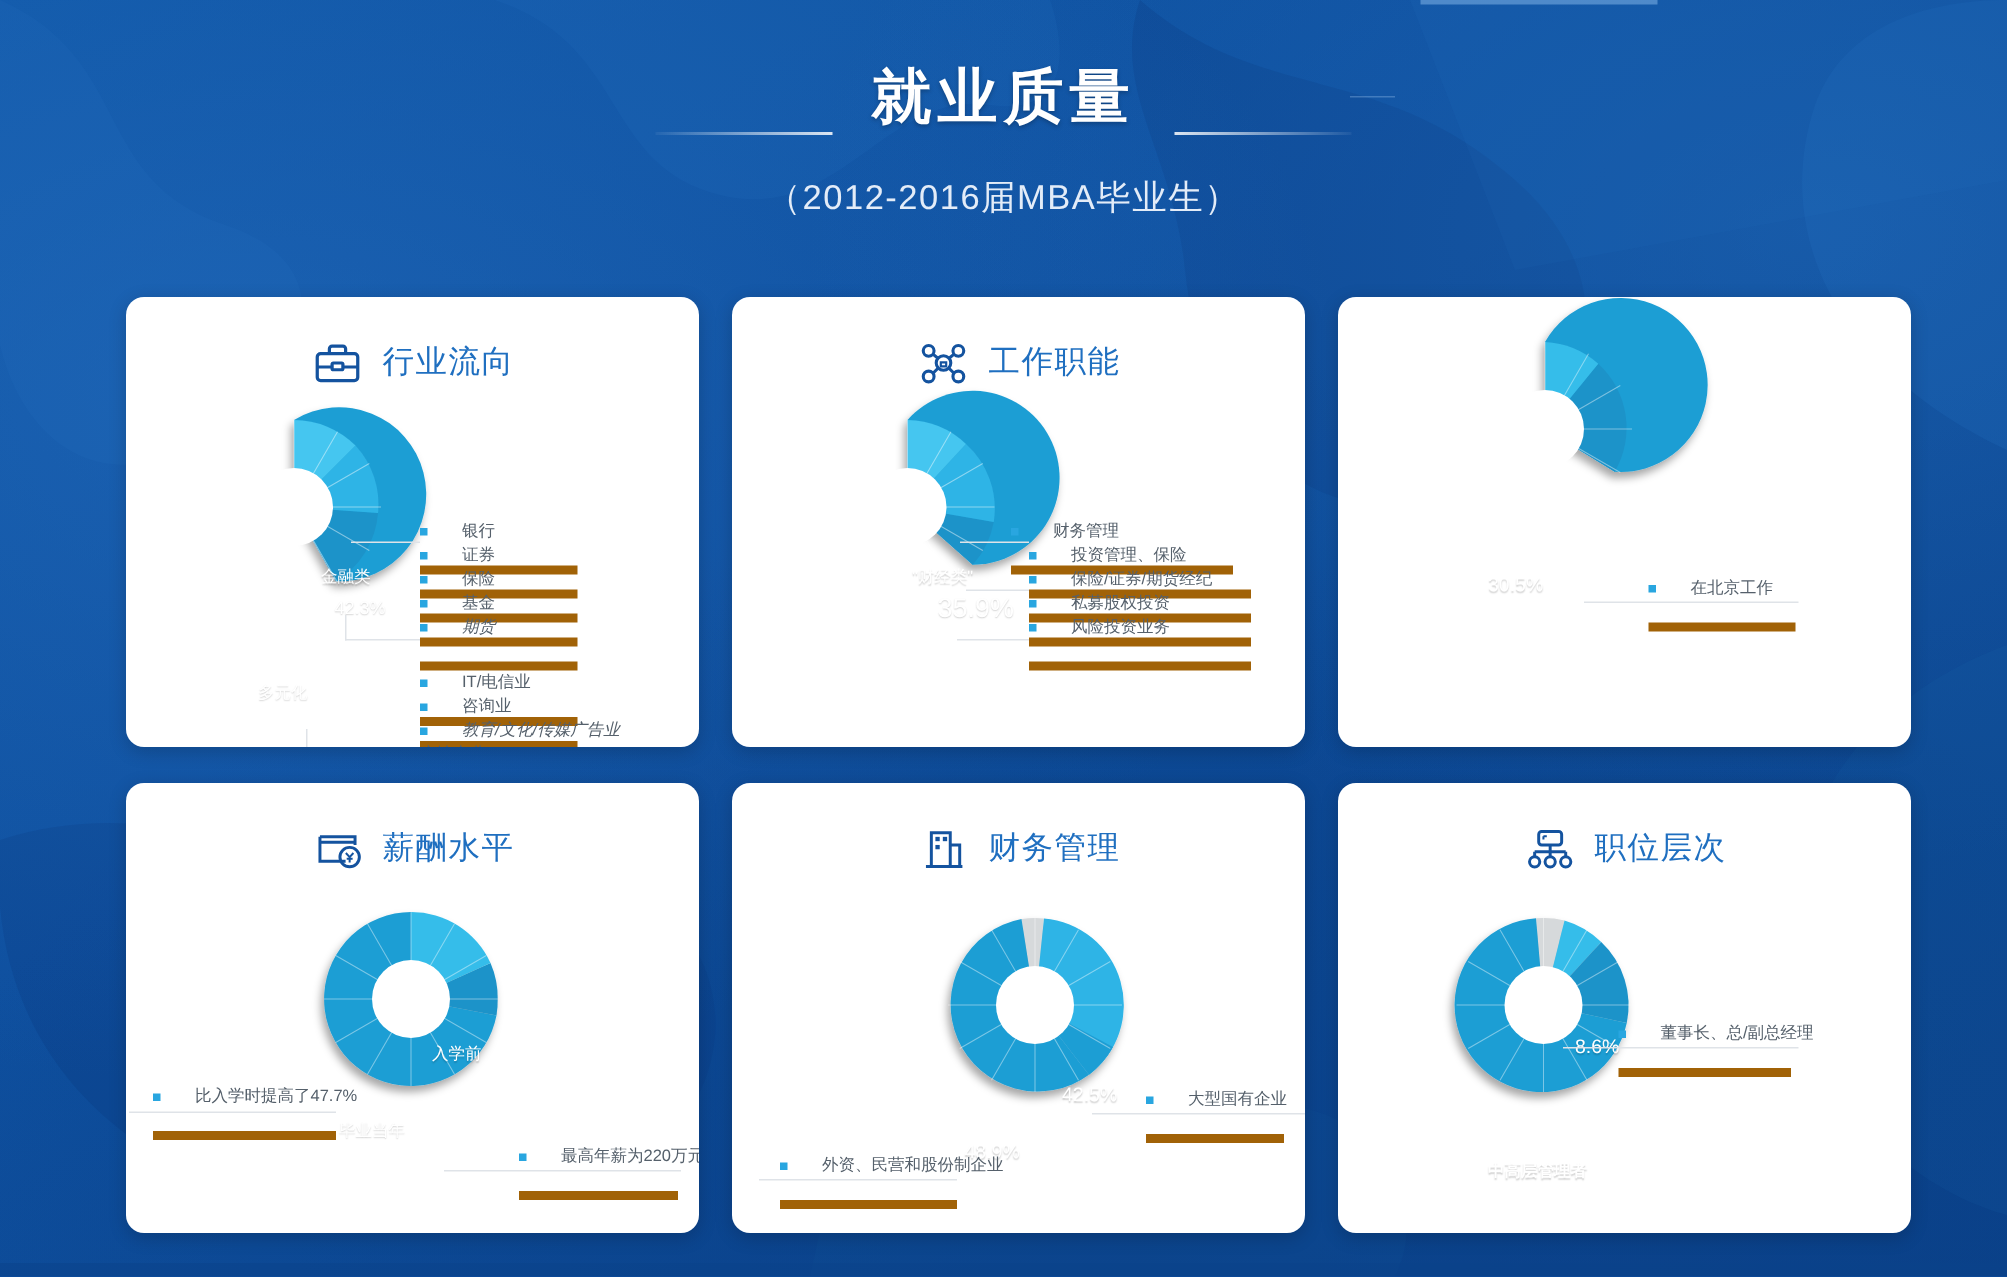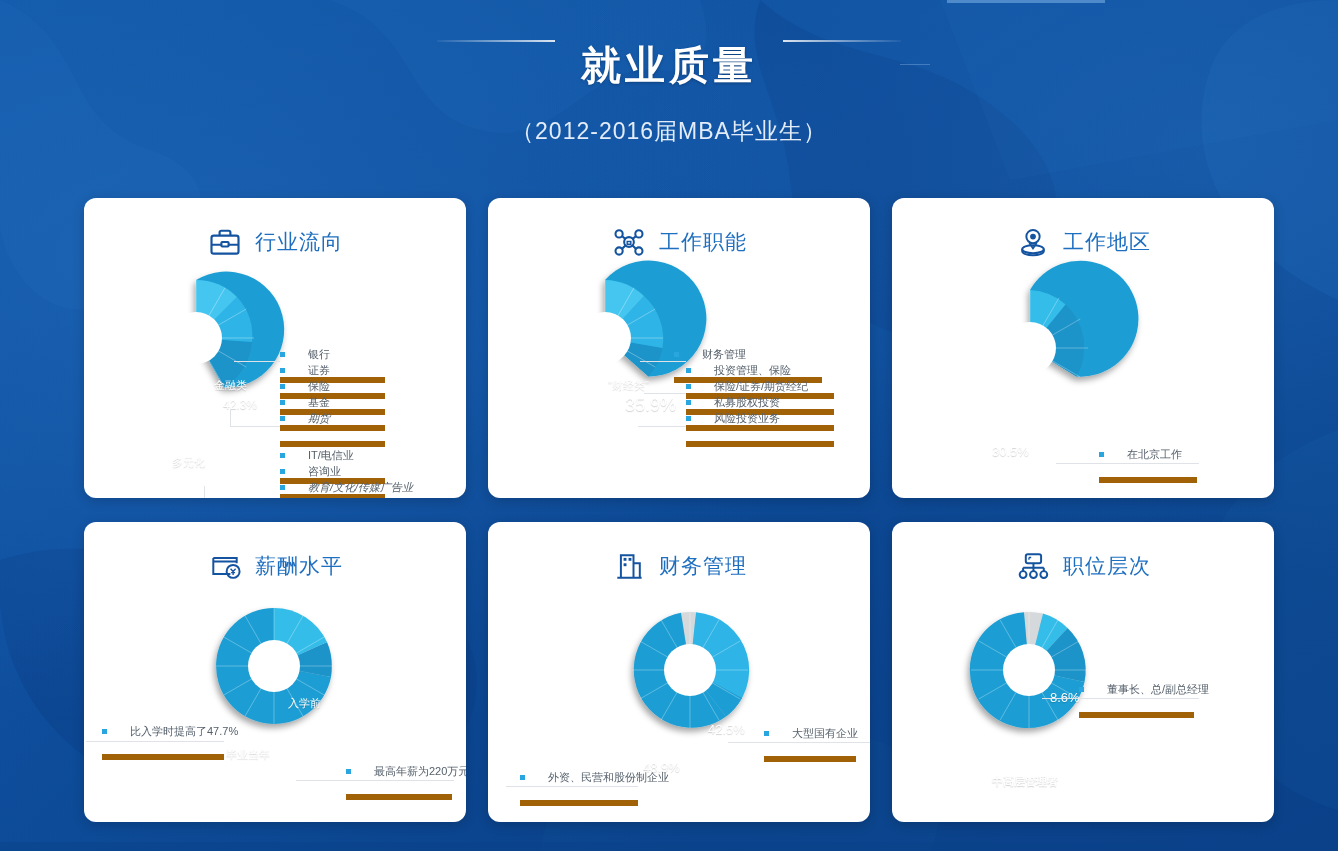--- a/index.html
+++ b/index.html
@@ -16,21 +16,21 @@
   
   #bg-layer { position: absolute; inset: 0; overflow: hidden; }
   #bg-layer svg { position: absolute; inset: 0; width: 1338px; height: 851px; display: block; }
 
   
   #header {
     position: absolute; top: 0; left: 0; width: 1338px; height: 190px;
     text-align: center; z-index: 3;
   }
   #title-row {
-    display: flex; align-items: flex-start; justify-content: center;
+    display: flex; align-items: flex-end; justify-content: center;
     gap: 26px; padding-top: 40px;
   }
   .title-rule { height: 2px; width: 118px; }
   .title-rule.left  { background: linear-gradient(to right, rgba(255,255,255,0.05), rgba(255,255,255,0.85)); }
   .title-rule.right { background: linear-gradient(to left,  rgba(255,255,255,0.05), rgba(255,255,255,0.85)); }
   #main-title {
     color: #ffffff; font-size: 40px; font-weight: bold;
     letter-spacing: 4px; line-height: 50px;
     text-shadow: 0 1px 3px rgba(0,0,0,0.25);
   }
@@ -326,30 +326,20 @@
         <span class="legend-text">风险投资业务</span>
       </div>
 
       <div class="leader" style="left:152px; top:101px; width:46px;"></div>
       <div class="leader" style="left:156px; top:133px; width:42px;"></div>
       <div class="leader" style="left:150px; top:166px; width:48px;"></div>
     </div>
   </div>
 
   <div class="card">
-    <div class="card-head">
-      <svg class="card-icon" viewBox="0 0 40 36" fill="none" stroke="#14539f" stroke-width="2.2">
-        <circle cx="20" cy="12" r="7.4"></circle>
-        <circle cx="20" cy="12" r="3.2" fill="#14539f" stroke="none"></circle>
-        <path d="M16 19 L20 25 L24 19" stroke-width="2"></path>
-        <ellipse cx="20" cy="26" rx="12" ry="4.4"></ellipse>
-        <path d="M8 26 v2.4 a12 4.4 0 0 0 24 0 V26"></path>
-      </svg>
-      <span class="card-title">工作地区</span>
-    </div>
     <div class="card-body">
 
       <div class="donut-wrap" style="left:74px; top:24px;">
         <svg width="128" height="128" viewBox="0 0 128 128">
           <defs>
             <filter id="sh3" x="-25%" y="-25%" width="160%" height="160%">
               <feDropShadow dx="-2" dy="4" stdDeviation="3" flood-color="#000" flood-opacity="0.35"></feDropShadow>
             </filter>
           </defs>
           <g filter="url(#sh3)">

